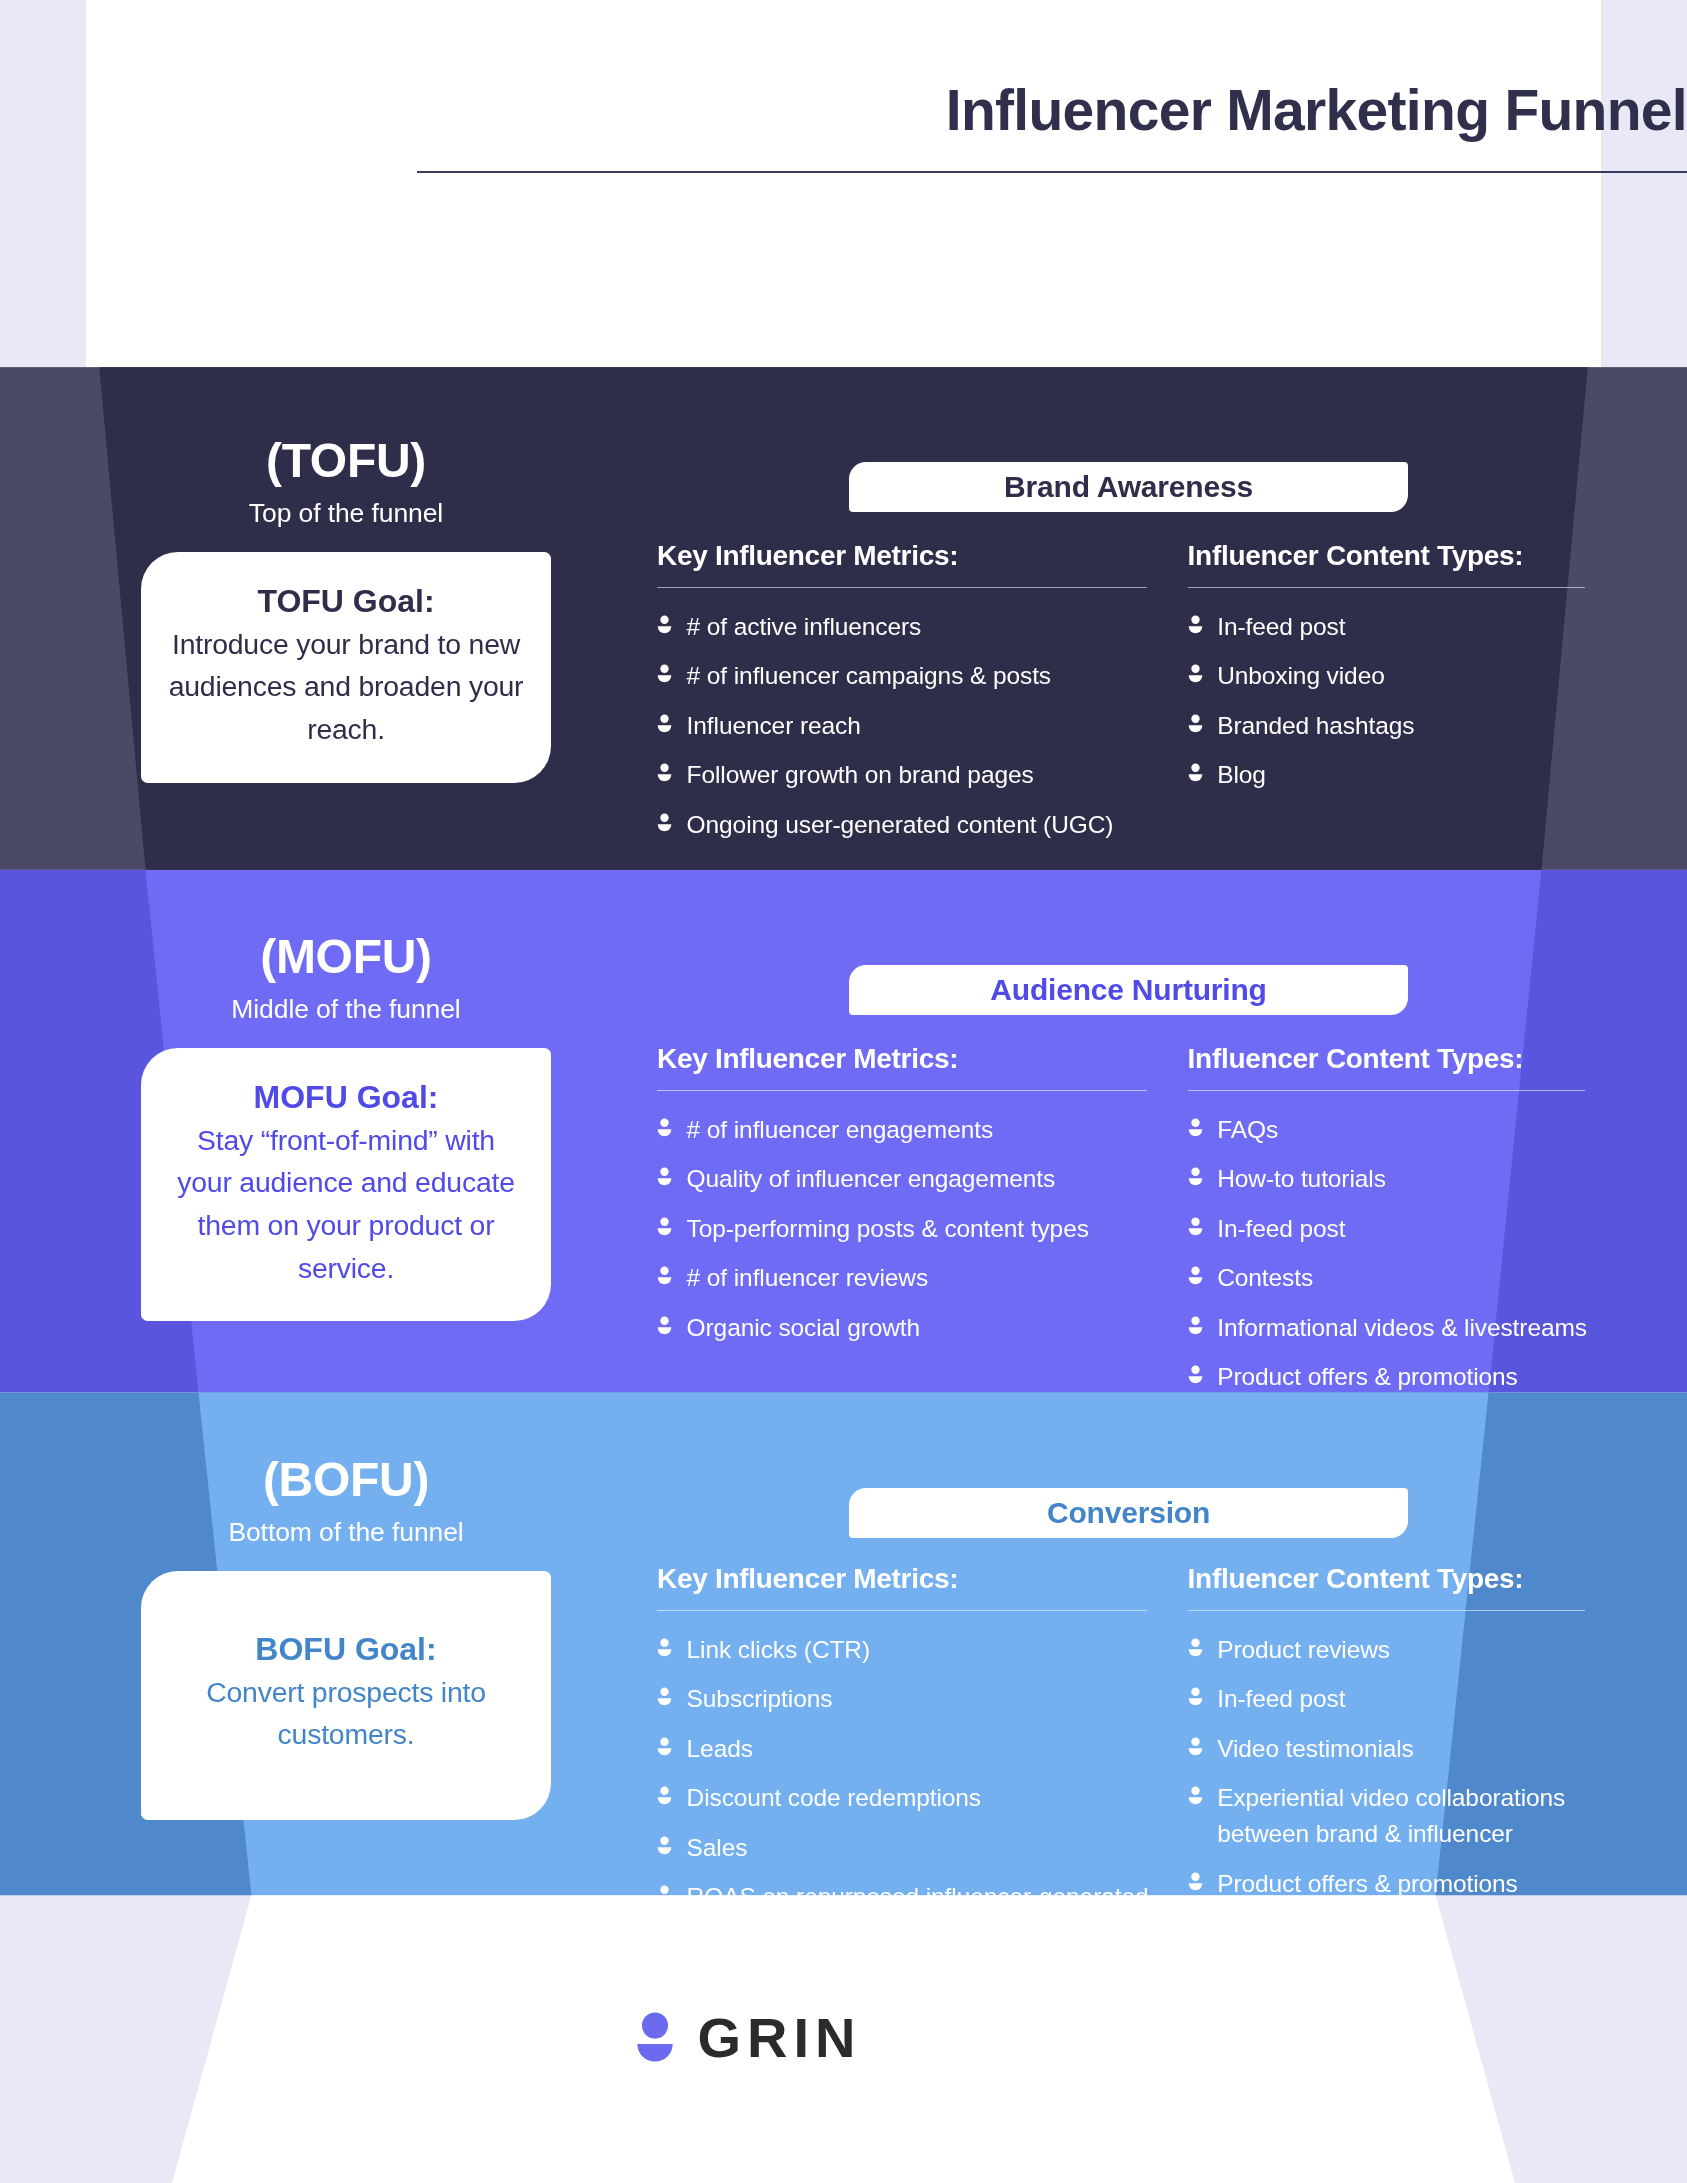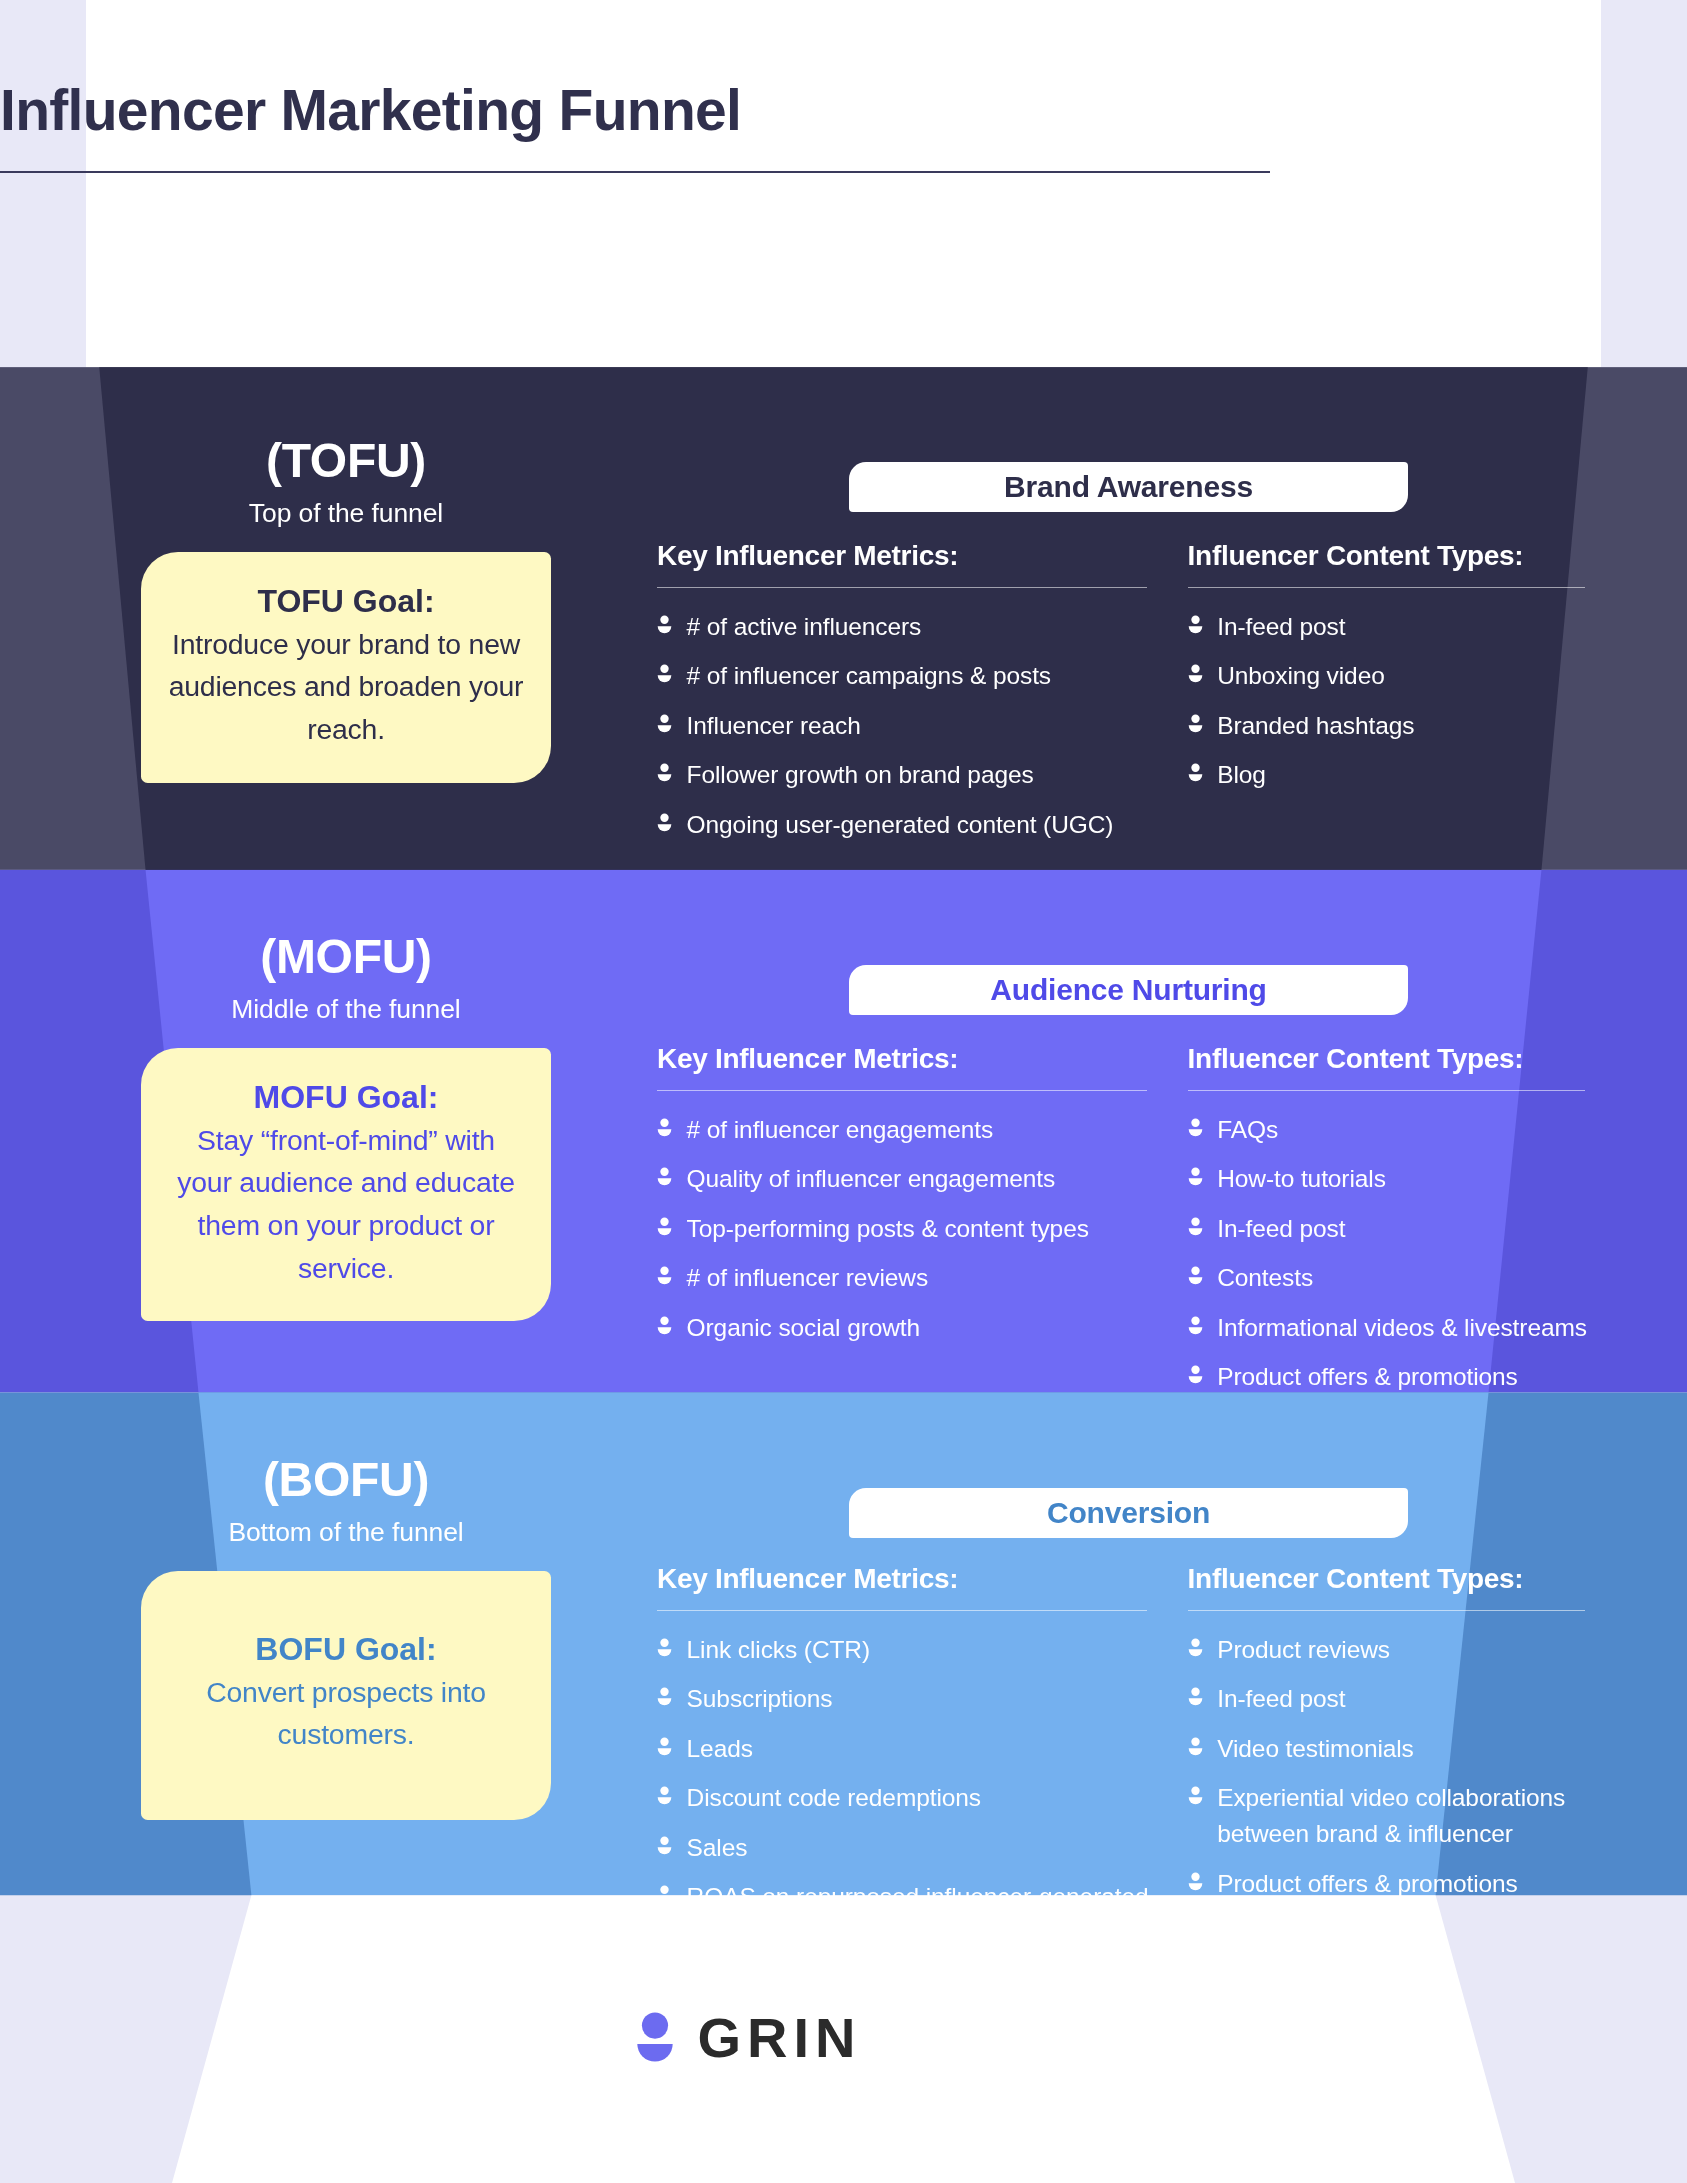--- a/index.html
+++ b/index.html
@@ -13,21 +13,21 @@
 
   
   .page { position:absolute; inset:0; width:1687px; height:2183px; }
 
   
   .funnel-bg { position:absolute; top:0; left:0; width:1687px; height:2183px; }
 
   
   .header {
     position:absolute; left:0; top:0; width:1687px; height:367px;
-    display:flex; flex-direction:column; align-items:flex-start; justify-content:flex-start;
+    display:flex; flex-direction:column; align-items:flex-end; justify-content:flex-start;
     padding-top:79px;
   }
   .title {
     font-size:57px; font-weight:bold; color:#30304d;
     letter-spacing:-0.7px; line-height:1.1;
   }
   .title-rule {
     width:1270px; height:2.6px; background:#3a3a5c; margin-top:29px;
   }
   .subtitle {
@@ -45,21 +45,21 @@
   .stage-abbr {
     font-size:48px; font-weight:bold; color:#ffffff; letter-spacing:-0.3px; line-height:1;
   }
   .stage-sub {
     font-size:26.5px; color:#ffffff; margin-top:13.2px; letter-spacing:-0.1px;
   }
 
   .goal-card {
     margin-top:22.5px;
     width:410px;
-    background:#fef9c3;
+    background:#ffffff;
     border-radius:37px 6.6px 37px 6.6px;
     padding:28px 26.5px 32px 26.5px;
     text-align:center;
   }
   .goal-title { font-size:32px; font-weight:bold; line-height:1.35; }
   .goal-text  { font-size:28.4px; line-height:1.5; letter-spacing:-0.2px; }
 
   
   .stage-right { position:absolute; left:648px; width:946px; }
 

